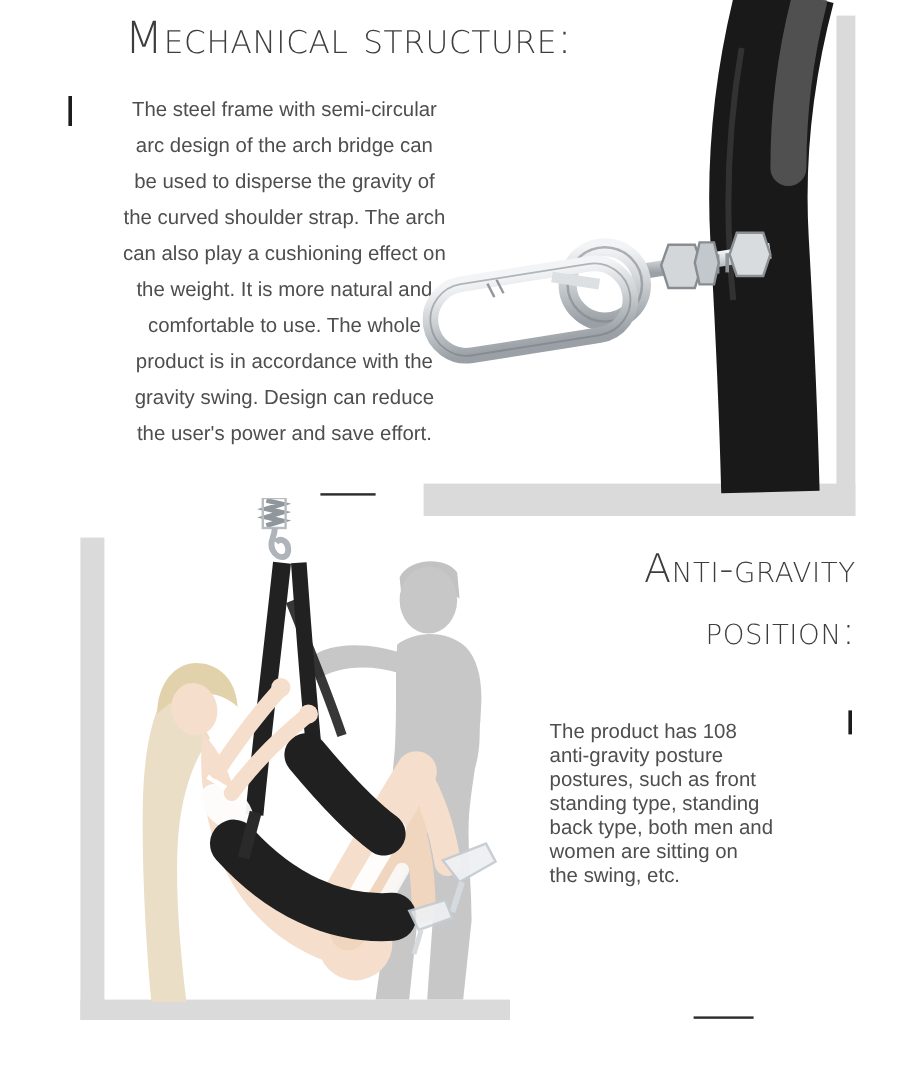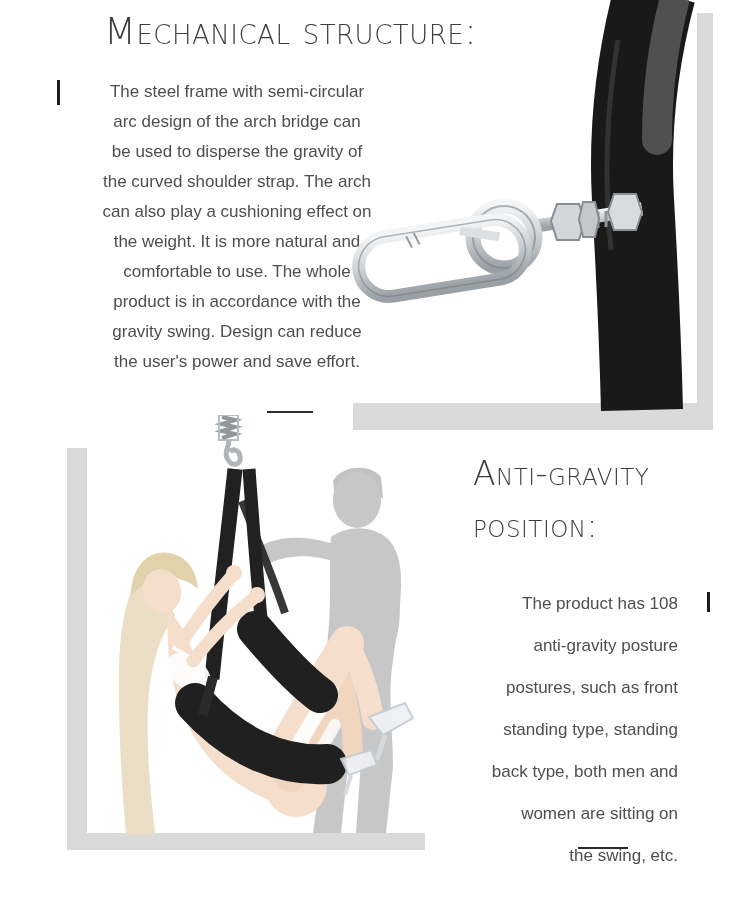--- a/index.html
+++ b/index.html
@@ -6,28 +6,28 @@
   html,body { width:750px; height:906px; }
   body { position:relative; background:#ffffff; overflow:hidden;
          font-family:"Liberation Sans", sans-serif; }
 
   .abs { position:absolute; }
 
   
   .h-caps { font-family:"DejaVu Sans", sans-serif; font-weight:300;
             font-variant:small-caps; color:#3d3d3d; }
   .h1 { left:56px; top:10px; font-size:37px; letter-spacing:0.5px;margin-left:48px; }
-  .h2 { right:37px; top:448px; width:240px; text-align:left;
+  .h2 { right:37px; top:448px; width:240px; text-align:right;
         font-size:33px; line-height:52px; letter-spacing:0.5px;
         white-space:pre-line; }
 
   
   .para { color:#4e4e4e; font-size:17px; white-space:pre-line; }
   .p1 { left:87px; top:77px; width:300px; line-height:30px; text-align:center; }
-  .p2 { right:72px; top:583px; width:220px; line-height:42px; text-align:right; }
+  .p2 { right:72px; top:600px; width:220px; line-height:20px; }
 
   
   .tick { background:#1c1c1c; width:3px; }
   .tick-left  { left:57px;  top:80px;  height:25px; }
   .tick-right { left:707px; top:592px; height:20px; }
 
   
   .rule { background:#2b2b2b; height:2px; }
   .rule-1 { left:267px; top:411px; width:46px; }
   .rule-2 { left:578px; top:847px; width:50px; }

